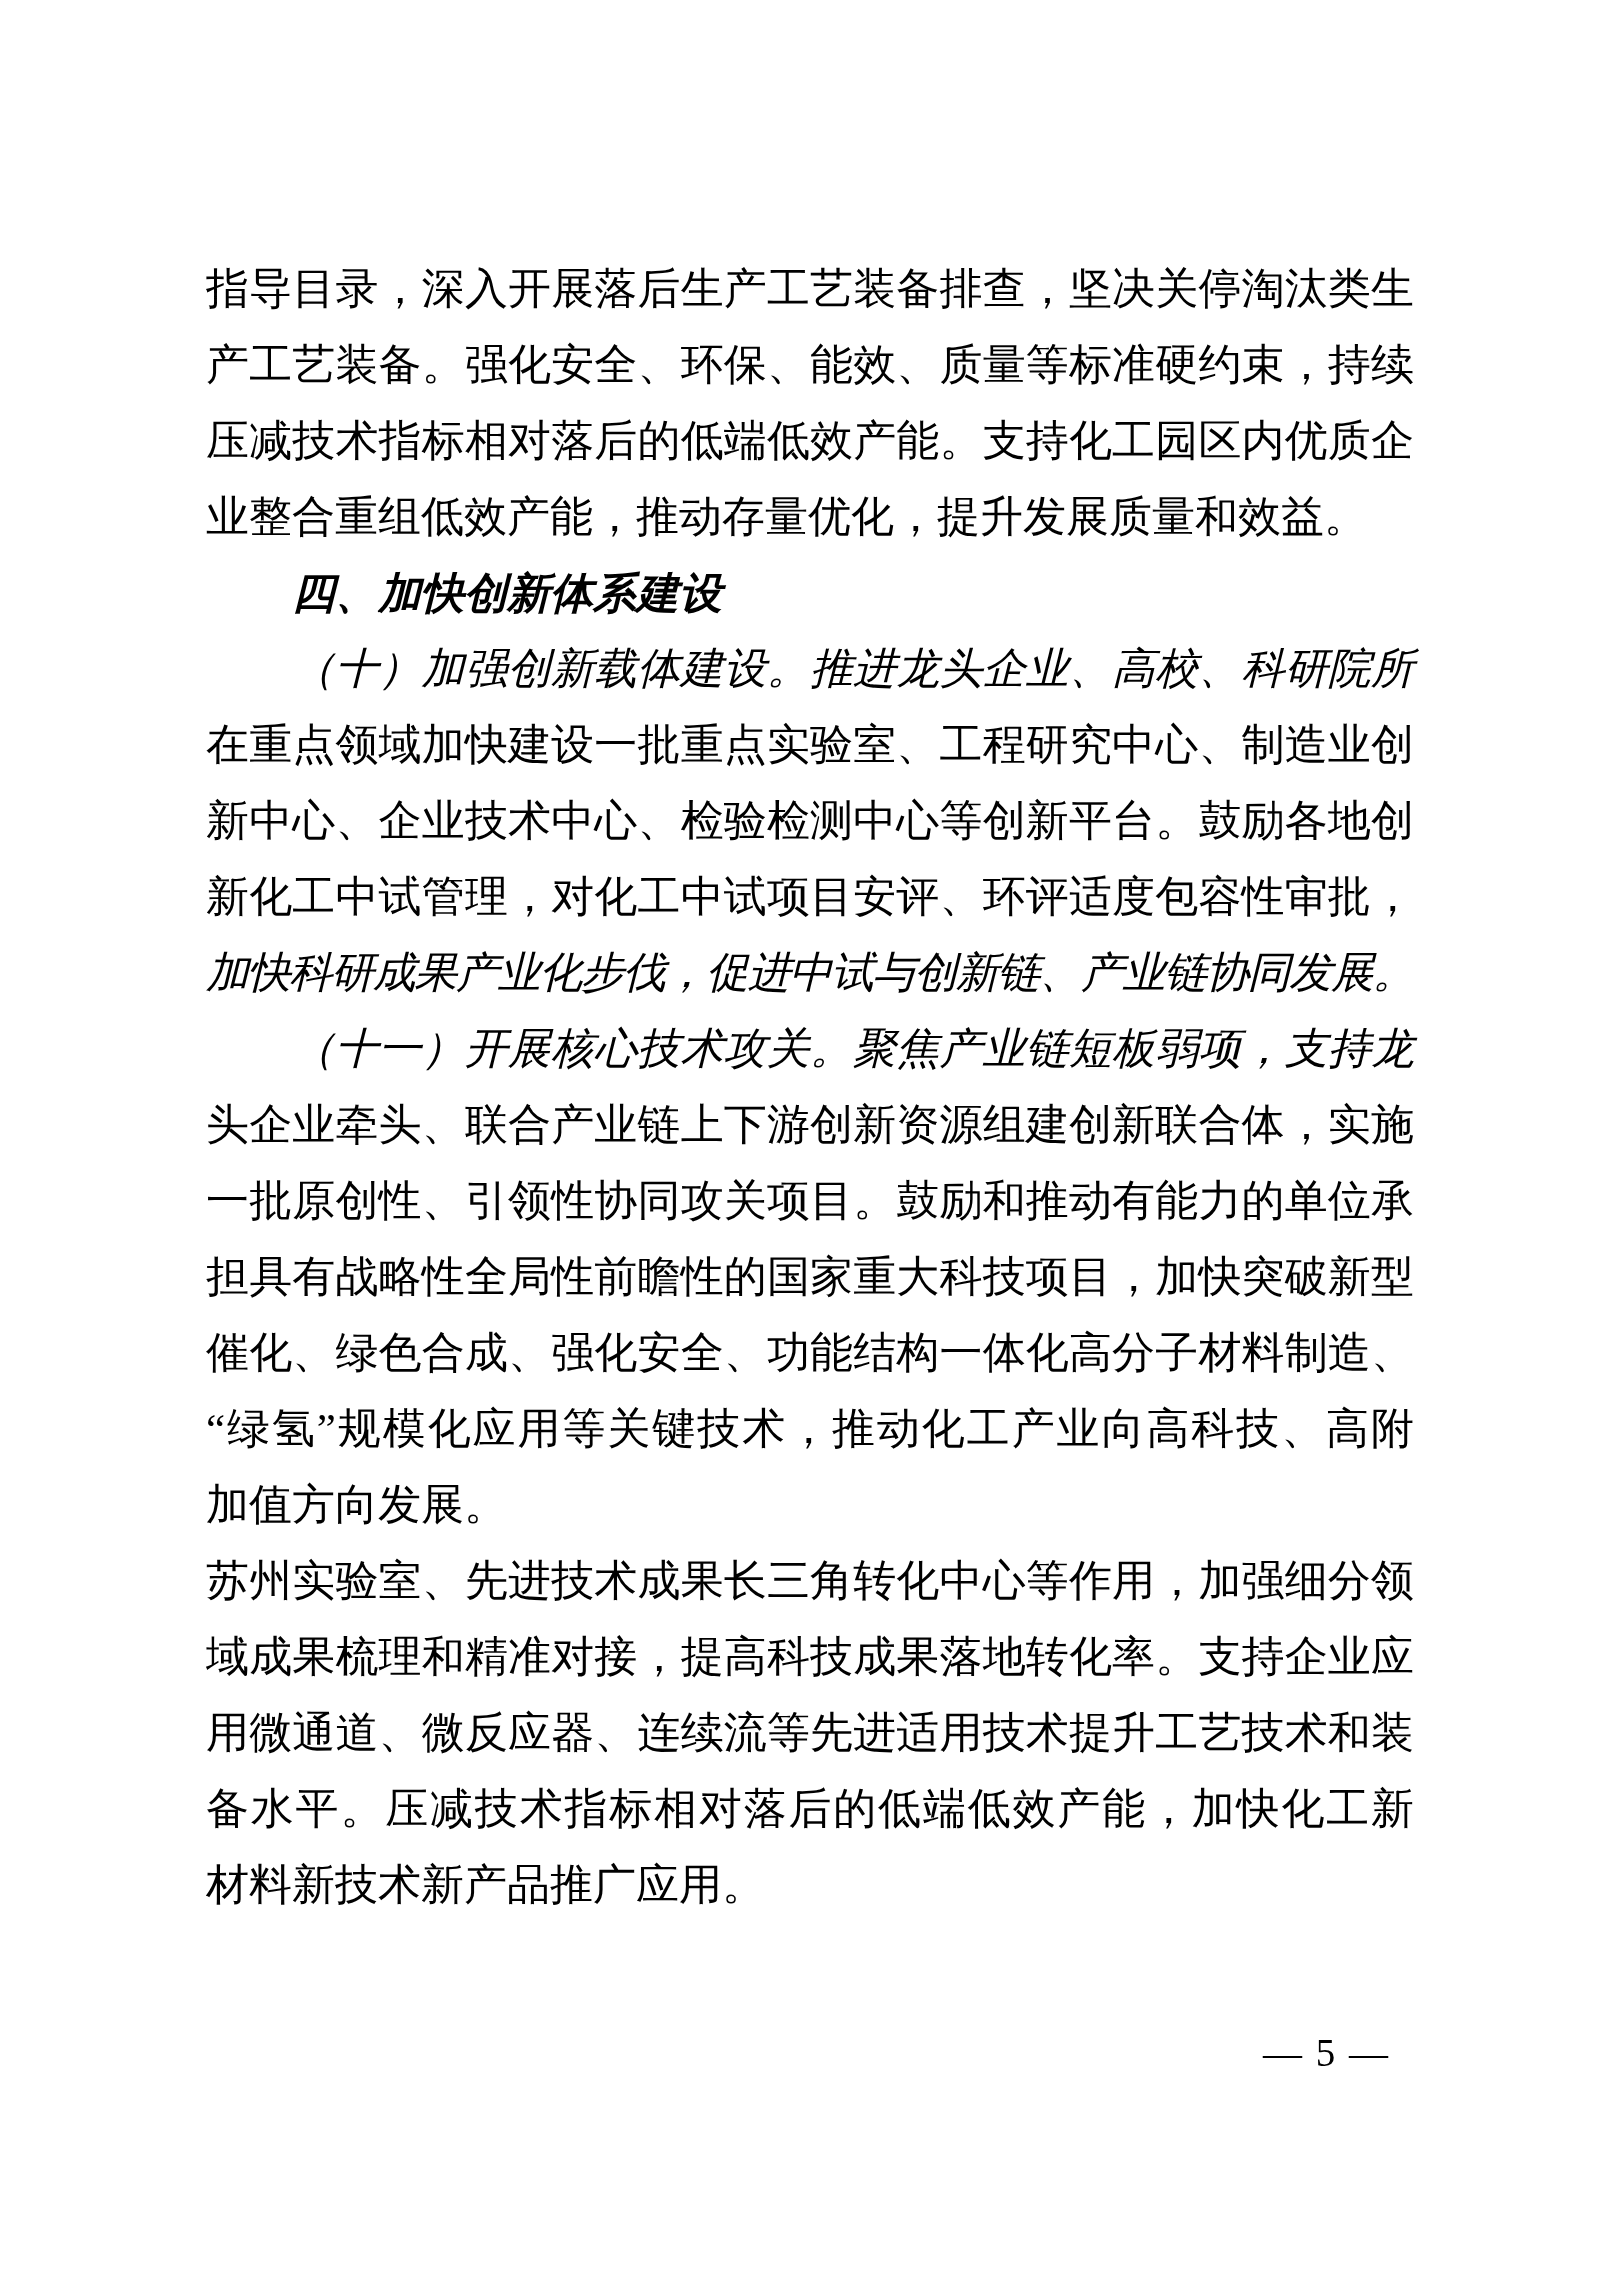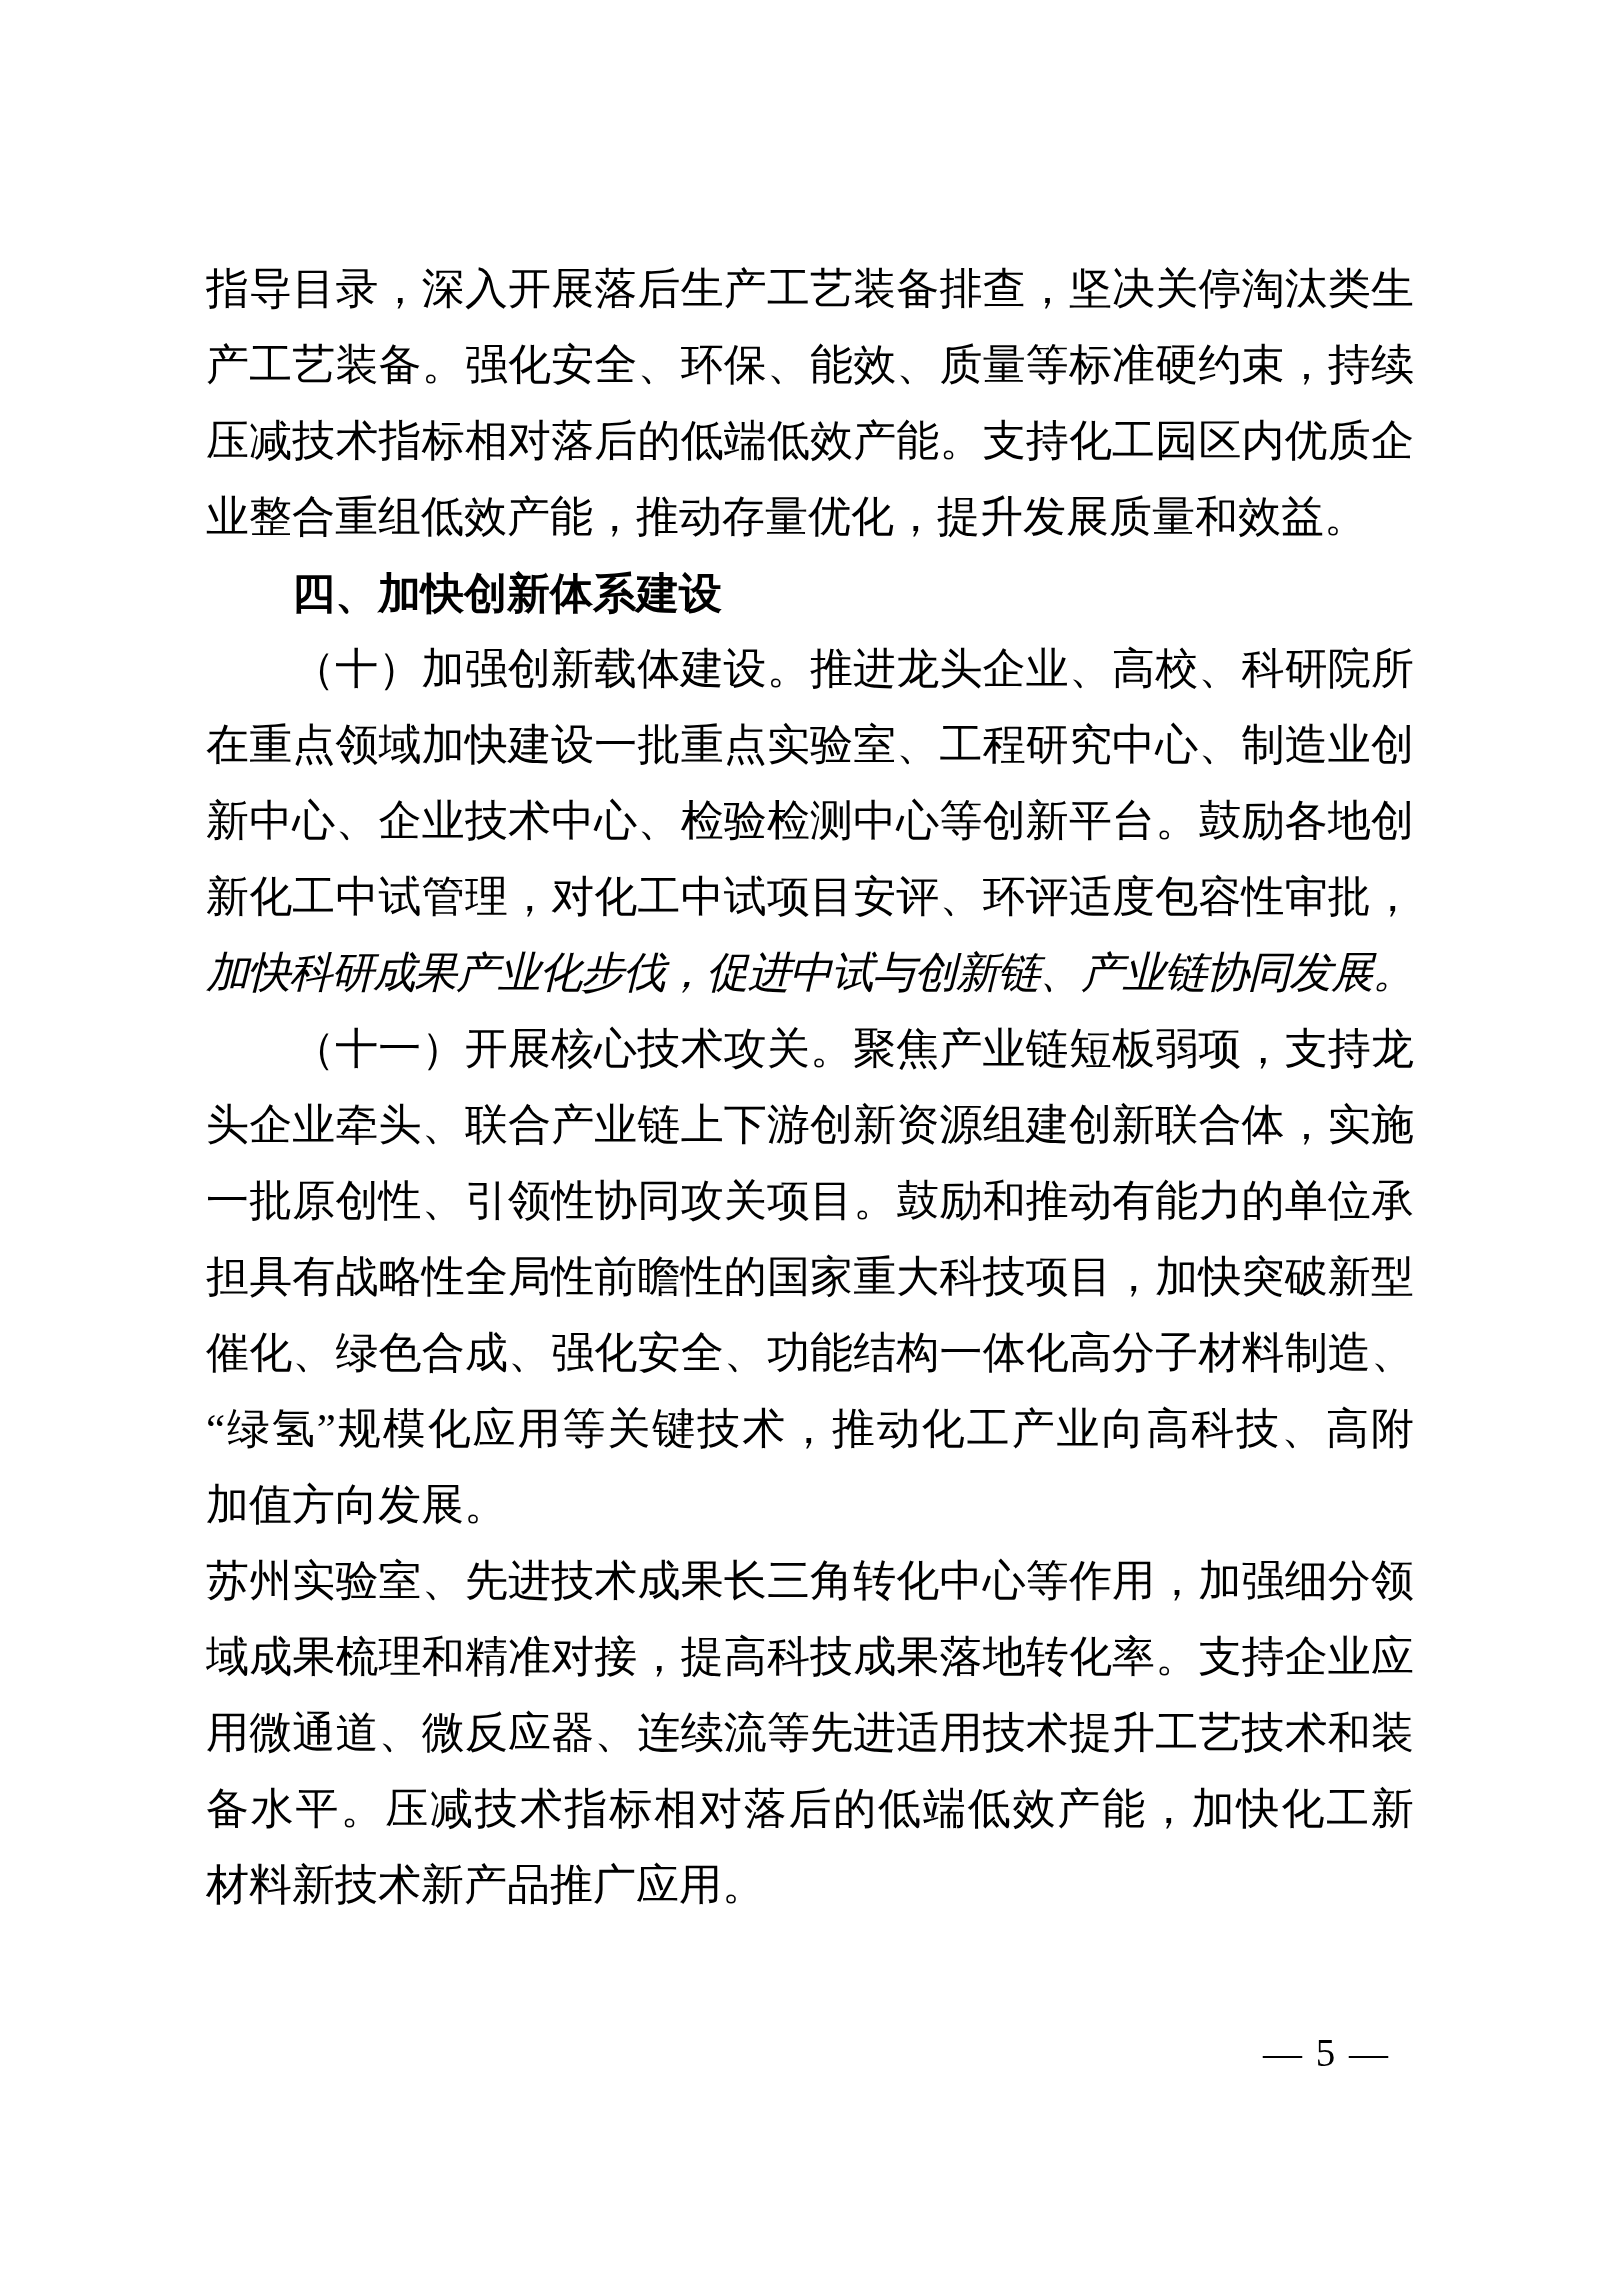--- a/index.html
+++ b/index.html
@@ -31,31 +31,33 @@
     text-align: justify;
     text-align-last: justify;
     color: #000000;
   }
   .line.end {
     text-align: right;
     text-align-last: left;
   }
   .line.indent {
     text-indent: 86px;
+    font-style: italic;
   }
   .line.tight {
     letter-spacing: -1.6px;
     font-style: italic;
   }
   .line.heading {
     font-family: "Liberation Sans", "DejaVu Sans", sans-serif;
     font-weight: bold;
     text-align: left;
     text-align-last: left;
     text-indent: 86px;
+    font-style: italic;
   }
   .page-number {
     position: absolute;
     top: 2031px;
     right: 251px;
     font-size: 39px;
     line-height: 43px;
     letter-spacing: 2px;
     color: #000000;
   }

